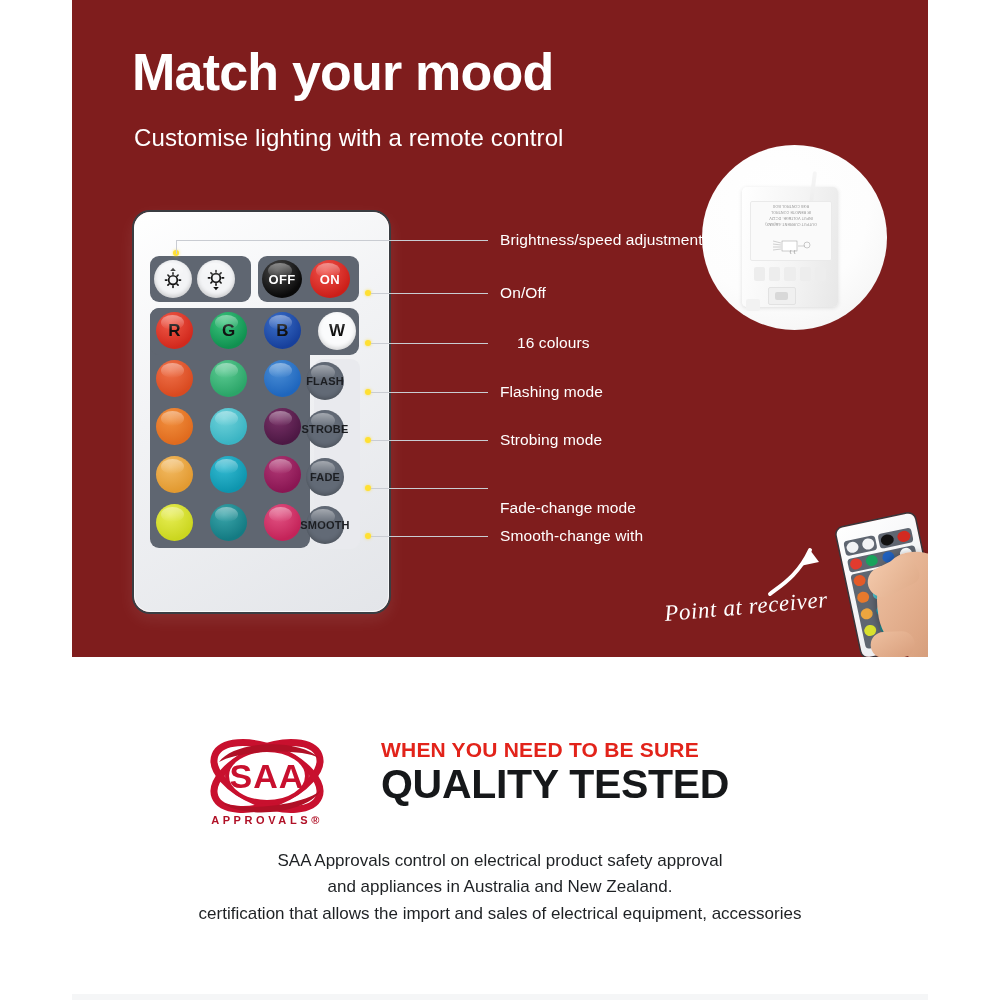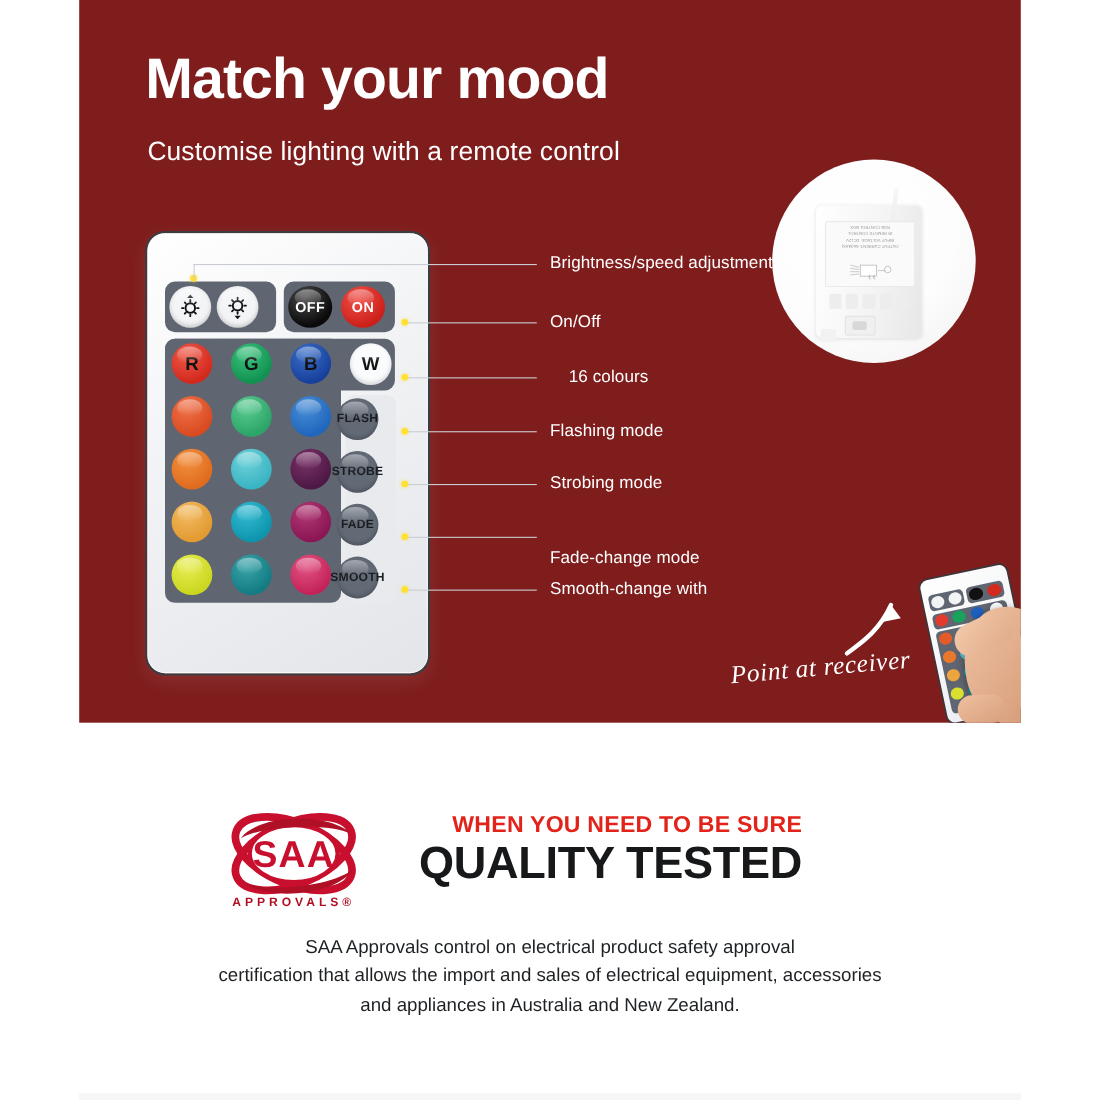--- a/index.html
+++ b/index.html
@@ -180,21 +180,21 @@
   .thumb{
     position:absolute;left:-14px;top:74px;width:44px;height:26px;
     background:linear-gradient(150deg,#eec0a0,#d89e7c);
     border-radius:22px;transform:rotate(10deg);
   }
 
   
   .saa-section{position:absolute;left:0;top:700px;width:1000px;height:300px;background:#fff;}
   .saa-row{position:absolute;left:195px;top:32px;width:620px;height:104px;}
   .saa-logo{position:absolute;left:0;top:0;width:150px;height:100px;}
-  .saa-headline{position:absolute;left:186px;top:6px;text-align:right;}
+  .saa-headline{position:absolute;left:186px;top:6px;}
   .saa-when{
     color:#e2231a;font-size:21px;font-weight:bold;letter-spacing:.2px;
     white-space:nowrap;font-family:"Liberation Sans", sans-serif;
   }
   .saa-quality{
     color:#16181a;font-size:41px;font-weight:bold;letter-spacing:-.3px;
     line-height:1.02;margin-top:2px;white-space:nowrap;
     font-family:"Liberation Sans", sans-serif;
   }
   .saa-para{
@@ -418,20 +418,20 @@
       </svg>
 
       <div class="saa-headline">
         <div class="saa-when">WHEN YOU NEED TO BE SURE</div>
         <div class="saa-quality">QUALITY TESTED</div>
       </div>
     </div>
 
     <div class="saa-para">
       <span>SAA Approvals control on electrical product safety approval</span>
+      <span>and appliances in Australia and New Zealand.</span>
       <span>certification that allows the import and sales of electrical equipment, accessories</span>
-      <span>and appliances in Australia and New Zealand.</span>
     </div>
 
     <div class="bottom-band"></div>
   </div>
 
 </div>
 
 </body></html>

